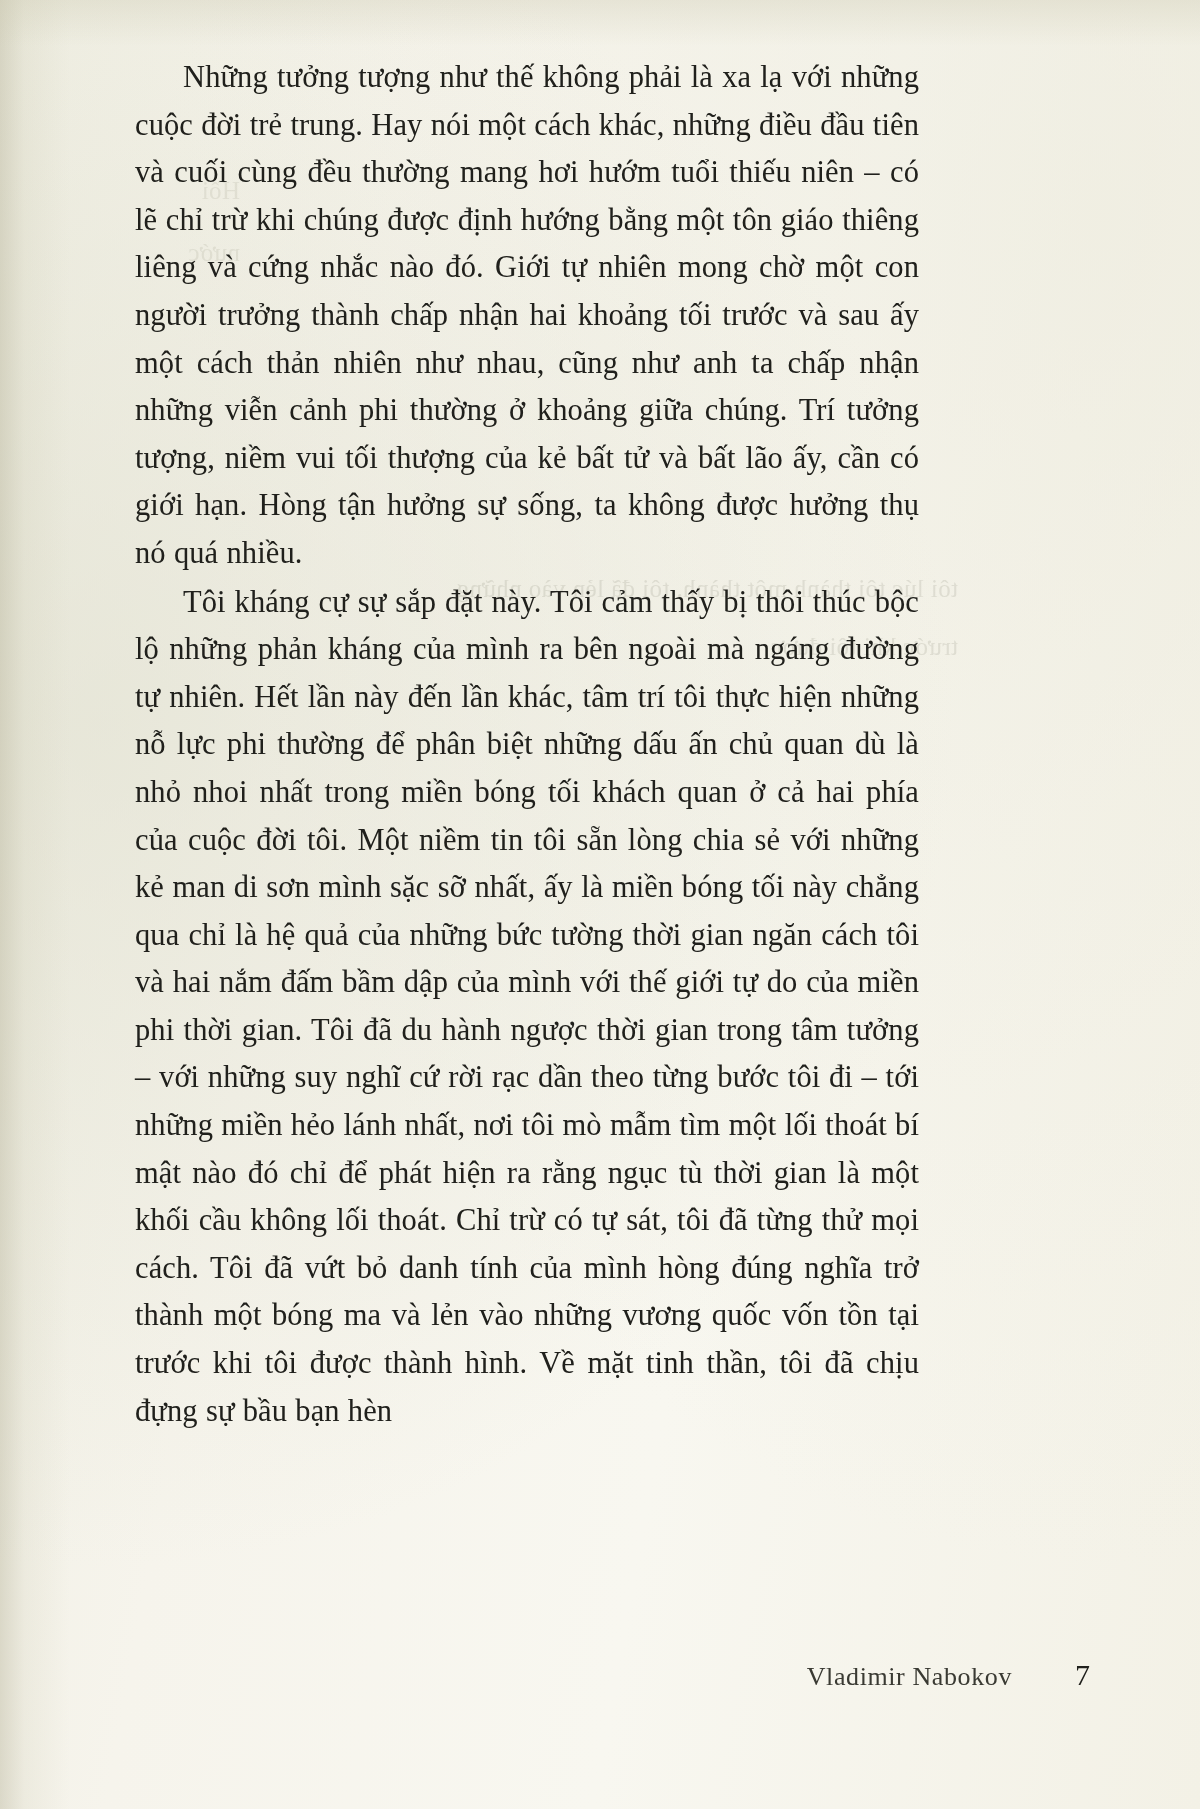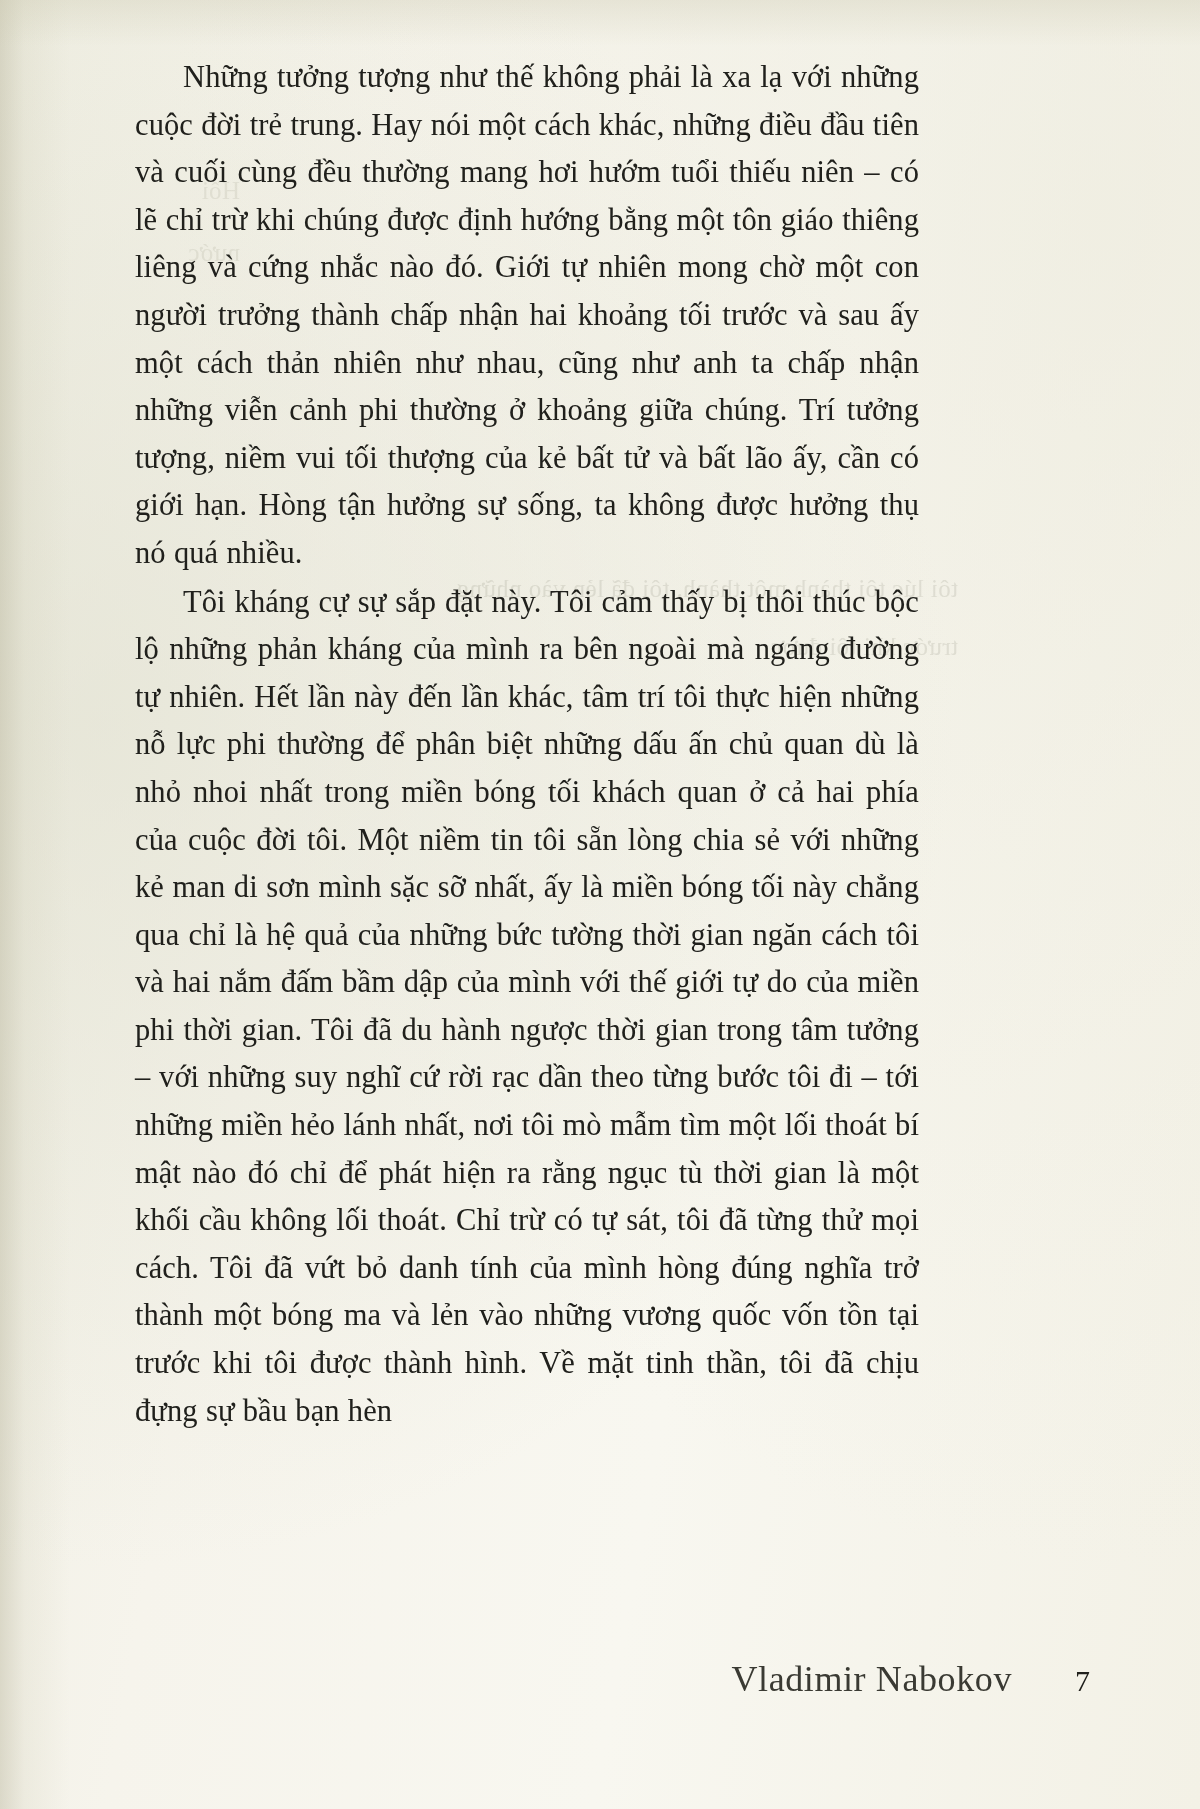--- a/index.html
+++ b/index.html
@@ -83,21 +83,21 @@
   .footer {
     position: absolute;
     left: 135px;
     right: 110px;
     top: 1658px;
     display: flex;
     align-items: baseline;
     justify-content: flex-end;
   }
   .author-name {
-    font-size: 36px;
+    font-size: 26px;
     color: #3a3a33;
     letter-spacing: 0.6px;
   }
   .page-number {
     font-size: 30px;
     color: #20201c;
     margin-left: 52px;
     min-width: 26px;
     text-align: right;
   }

